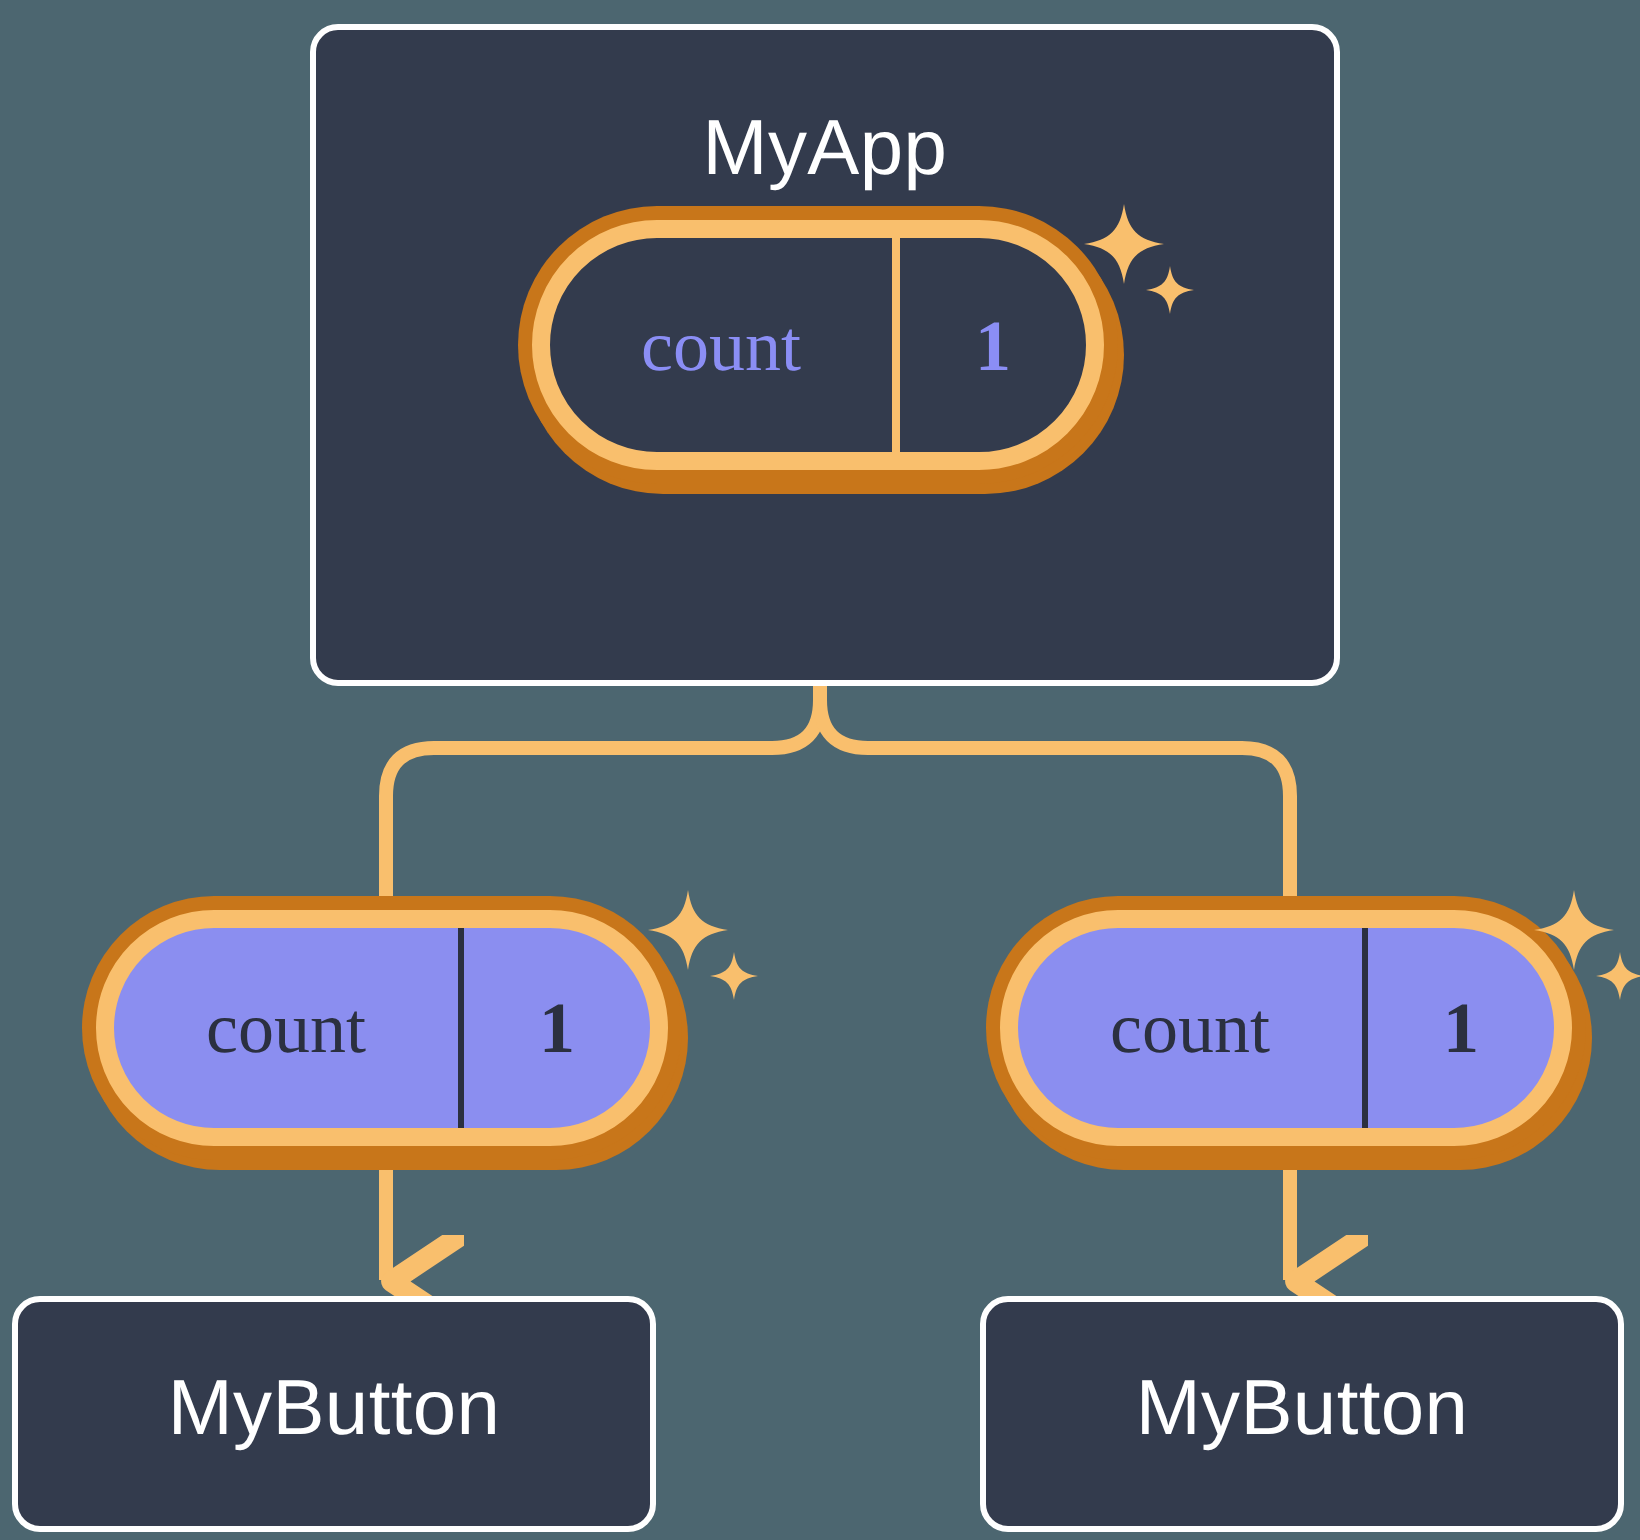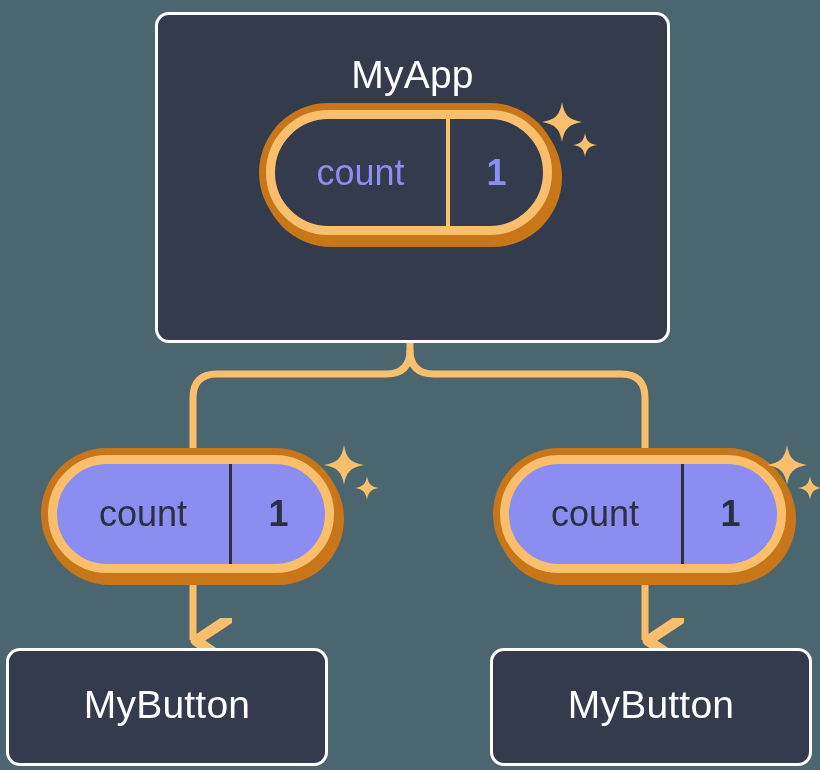--- a/index.html
+++ b/index.html
@@ -84,20 +84,21 @@
     position: absolute;
     box-sizing: border-box;
     display: flex;
     align-items: stretch;
     border-radius: 999px;
     
     border: 9px solid #f9bf6d;
     box-shadow:
       0 0 0 7px #c8761a,
       3px 5px 0 7px #c8761a;
+    font-family: Liberation Serif, serif;
   }
   .pill-key, .pill-val {
     display: flex;
     align-items: center;
     justify-content: center;
     box-sizing: border-box;
     white-space: nowrap;
   }
 
   

